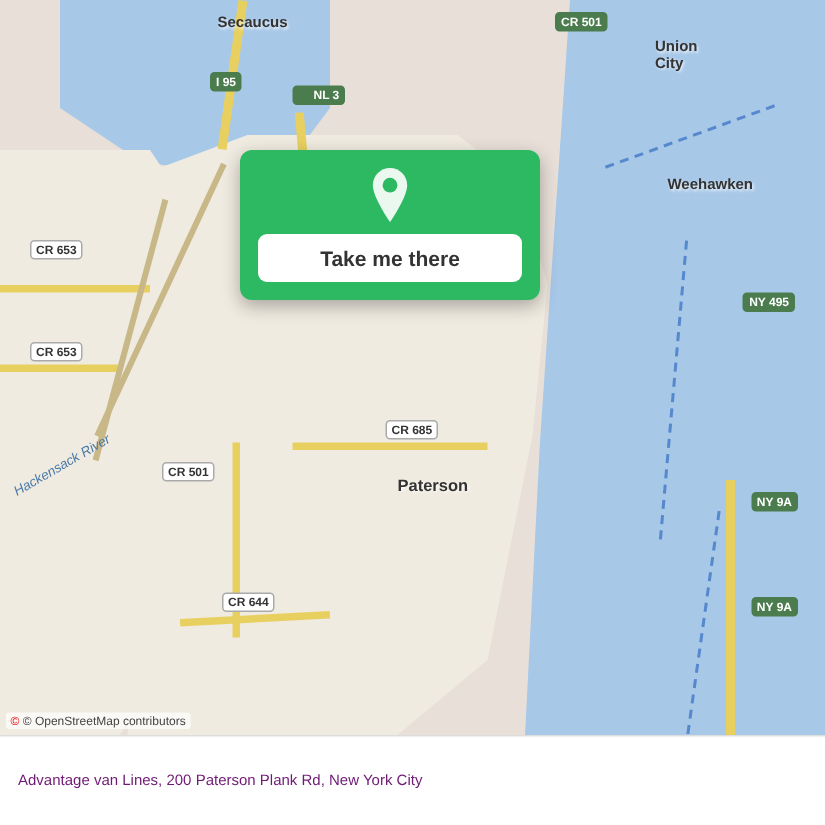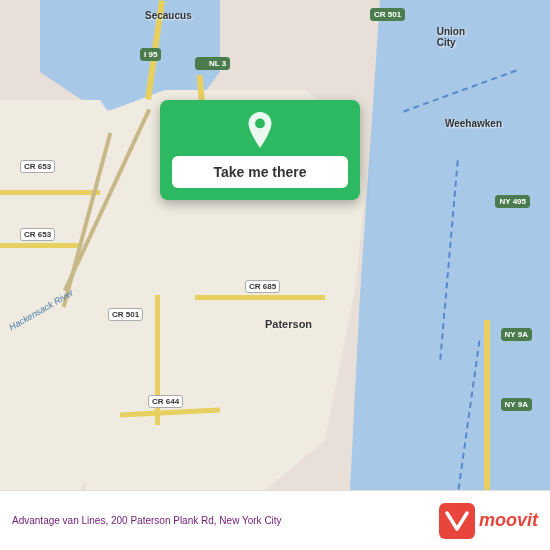--- a/index.html
+++ b/index.html
@@ -209,21 +209,21 @@
   <div class="road-badge badge-green" style="top:57px;left:195px;z-index:4;padding-left:13px;">NL 3</div>
 
   <div class="road-badge badge-green" style="top:8px;left:370px;z-index:4;">CR 501</div>
 
   <div class="road-badge" style="top:160px;left:20px;z-index:4;">CR 653</div>
 
   <div class="road-badge" style="top:228px;left:20px;z-index:4;">CR 653</div>
 
   <div class="road-badge" style="top:308px;left:108px;z-index:4;">CR 501</div>
 
-  <div class="road-badge" style="top:280px;left:245px;z-index:4;">CR 685</div>
+  <div class="road-badge" style="top:280px;left:257px;z-index:4;">CR 685</div>
 
   <div class="road-badge" style="top:395px;left:148px;z-index:4;">CR 644</div>
 
   <div class="road-badge badge-green" style="top:195px;right:20px;z-index:4;">NY 495</div>
 
   <div class="road-badge badge-green" style="top:328px;right:18px;z-index:4;">NY 9A</div>
 
   <div class="road-badge badge-green" style="top:398px;right:18px;z-index:4;">NY 9A</div>
 
   <div class="city-label" style="top:10px;left:145px;z-index:4;font-size:10px;">Secaucus</div>
@@ -236,27 +236,23 @@
   <div class="popup-card">
     <div class="popup-pin">
       <svg viewBox="0 0 36 44" fill="none" xmlns="http://www.w3.org/2000/svg">
         <path d="M18 0C10.268 0 4 6.268 4 14C4 24 18 44 18 44C18 44 32 24 32 14C32 6.268 25.732 0 18 0Z" fill="white" opacity="0.9"></path>
         <circle cx="18" cy="14" r="6" fill="#2db862"></circle>
       </svg>
     </div>
     <button class="popup-button">Take me there</button>
   </div>
 
+  <div style="position:absolute;bottom:4px;left:4px;font-size:8px;color:#444;z-index:5;background:rgba(255,255,255,0.7);padding:1px 3px;border-radius:2px;">
+    <span style="color:#e00;">©</span>
+    <span>© OpenStreetMap contributors</span>
+  </div>
 </div>
 
 <div id="bottom-bar">
   <div class="bottom-info">
     <div class="location-text">Advantage van Lines, 200 Paterson Plank Rd, New York City</div>
   </div>
-  <div class="moovit-logo">
-
-    <svg width="36" height="36" viewBox="0 0 36 36">
-      <rect width="36" height="36" rx="6" fill="#e8453c"></rect>
-      <path d="M8 10 L18 26 L28 10" stroke="white" stroke-width="3.5" fill="none" stroke-linecap="round" stroke-linejoin="round"></path>
-    </svg>
-    <span style="font-size:18px;font-weight:bold;color:#e8453c;font-style:italic;">moovit</span>
-  </div>
 </div>
 
 </body></html>

